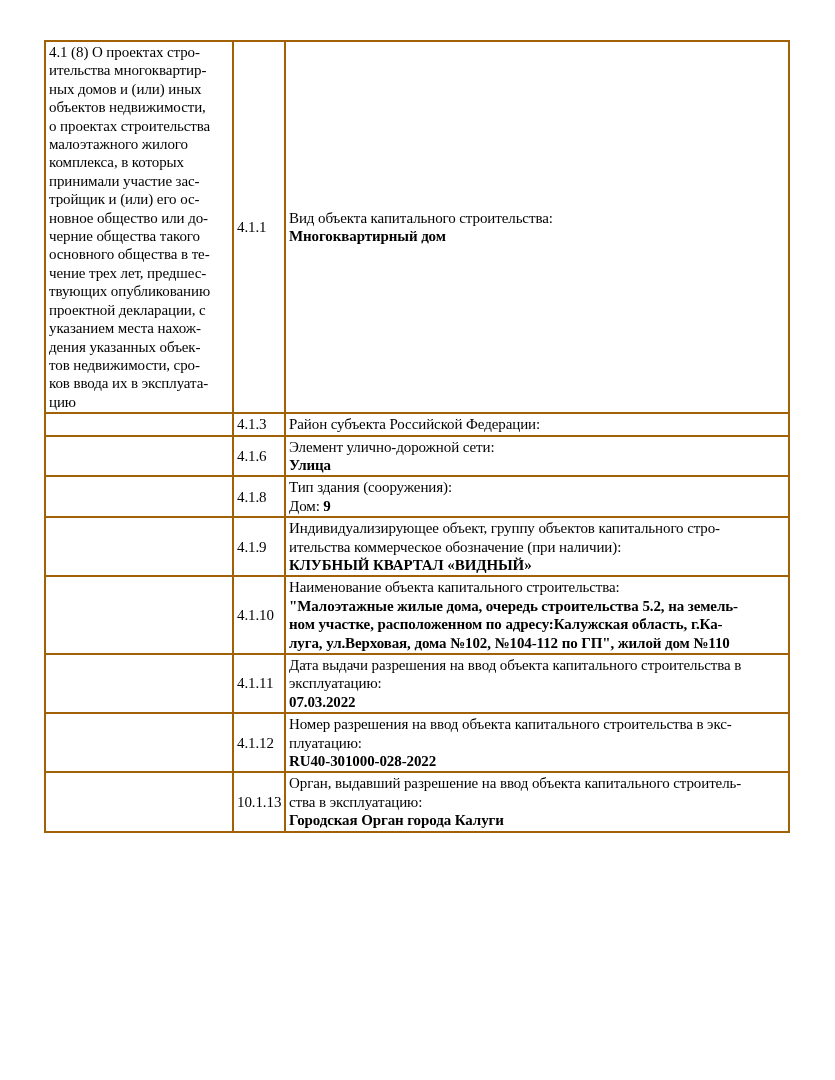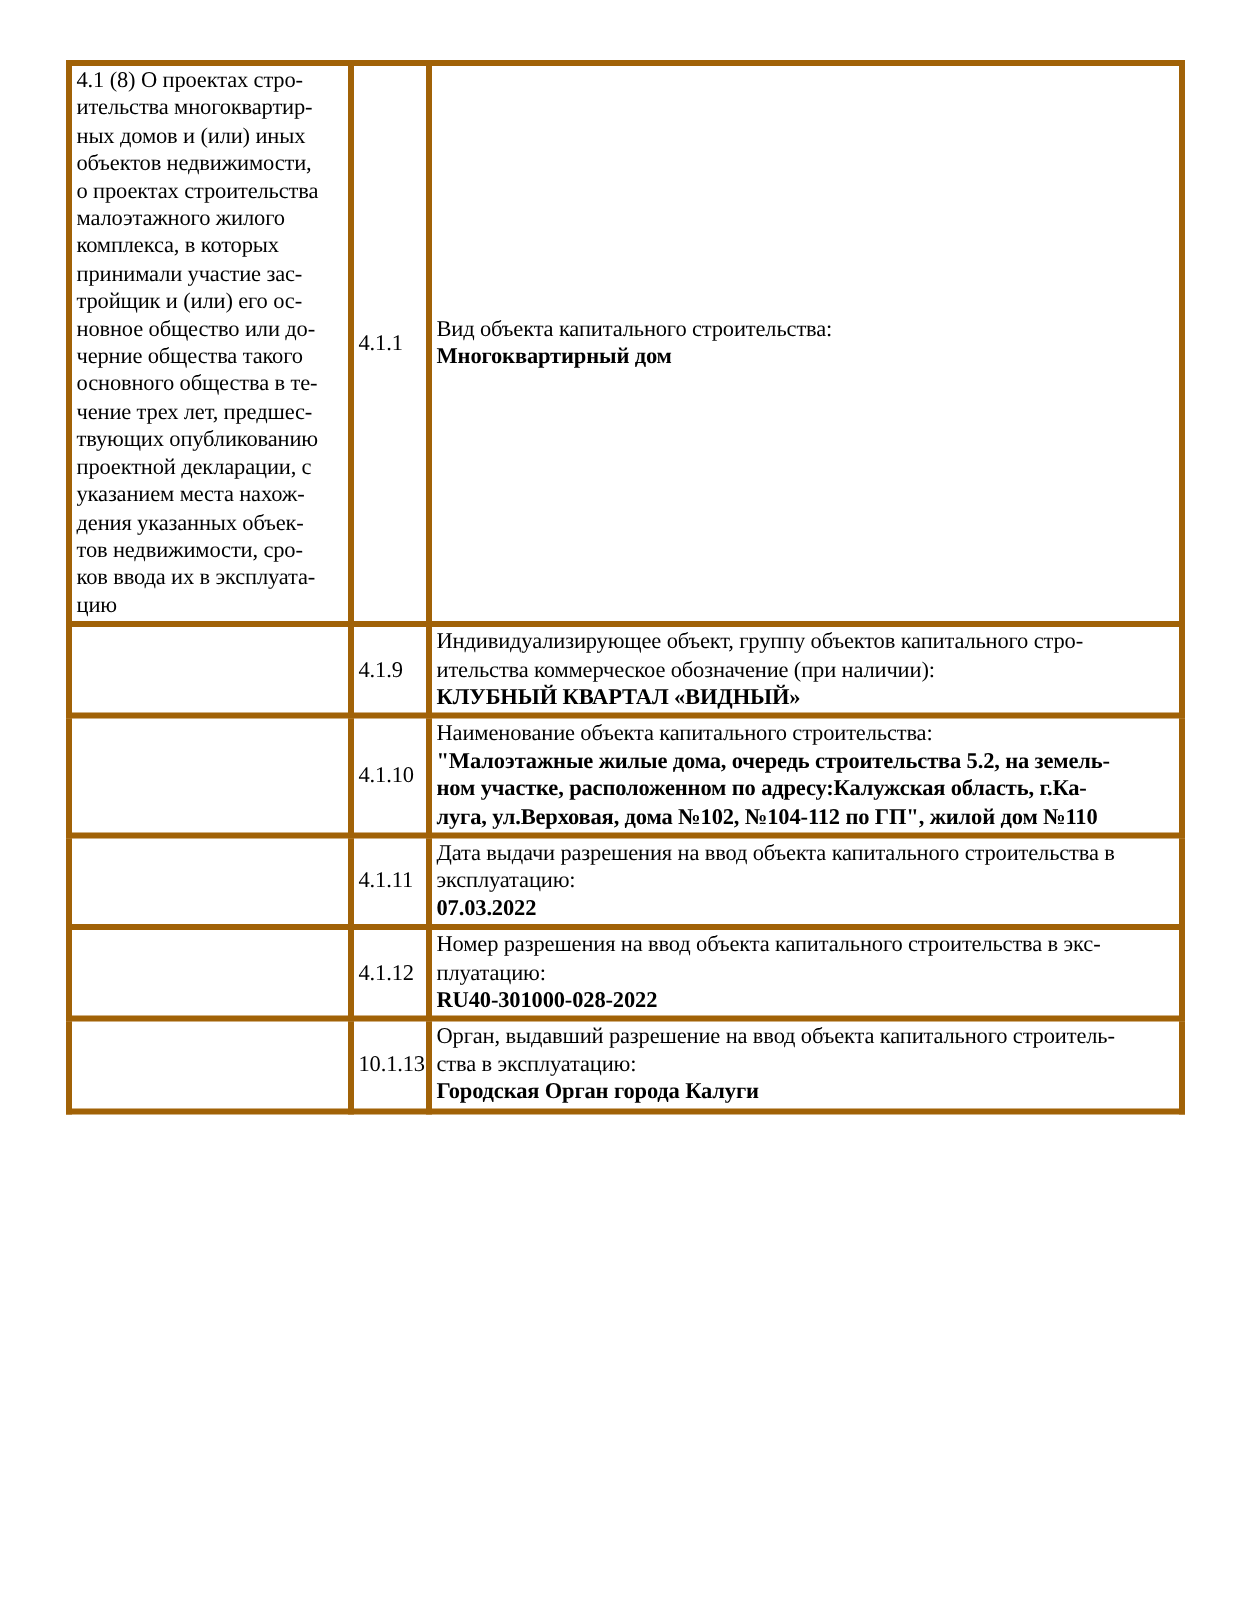--- a/index.html
+++ b/index.html
@@ -22,21 +22,21 @@
     top: 40px;
     width: 746px;
     border-collapse: collapse;
     table-layout: fixed;
     font-size: 15px;
     line-height: 18.4px;
     letter-spacing: -0.1px;
     border: 2px solid #000000;
   }
   table.decl td {
-    border: 4px solid #a16207;
+    border: 2px solid #a16207;
     padding: 1px 3px;
     vertical-align: middle;
     overflow: hidden;
     margin-top: 40px;
   }
   td.c-section {
     vertical-align: top;
   }
   .pre {
     white-space: pre-line;
@@ -91,20 +91,50 @@
           <span>4.1.1</span>
         </td>
         <td class="c-content">
           <div class="field-label">Вид объекта капитального строительства:</div>
           <div class="value-line"><span class="value-prefix"></span><span>Многоквартирный дом</span></div>
         </td>
       </tr>
       <tr>
         <td class="c-section"></td>
         <td class="c-num">
+          <span>4.1.3</span>
+        </td>
+        <td class="c-content">
+          <div class="field-label">Район субъекта Российской Федерации:</div>
+
+        </td>
+      </tr>
+      <tr>
+        <td class="c-section"></td>
+        <td class="c-num">
+          <span>4.1.6</span>
+        </td>
+        <td class="c-content">
+          <div class="field-label">Элемент улично-дорожной сети:</div>
+          <div class="value-line"><span class="value-prefix"></span><span>Улица</span></div>
+        </td>
+      </tr>
+      <tr>
+        <td class="c-section"></td>
+        <td class="c-num">
+          <span>4.1.8</span>
+        </td>
+        <td class="c-content">
+          <div class="field-label">Тип здания (сооружения):</div>
+          <div class="value-line"><span class="value-prefix">Дом: </span><span>9</span></div>
+        </td>
+      </tr>
+      <tr>
+        <td class="c-section"></td>
+        <td class="c-num">
           <span>4.1.9</span>
         </td>
         <td class="c-content">
           <div class="field-label">Индивидуализирующее объект, группу объектов капитального стро-
 ительства коммерческое обозначение (при наличии):</div>
           <div class="value-line"><span class="value-prefix"></span><span>КЛУБНЫЙ КВАРТАЛ «ВИДНЫЙ»</span></div>
         </td>
       </tr>
       <tr>
         <td class="c-section"></td>

